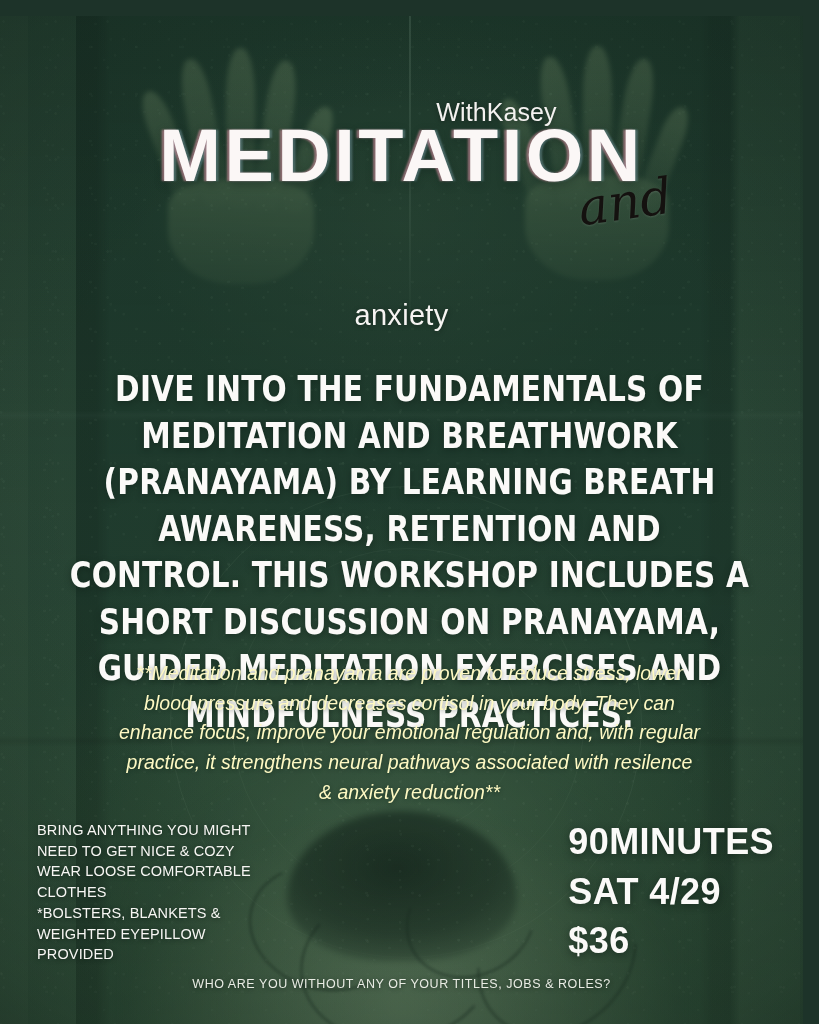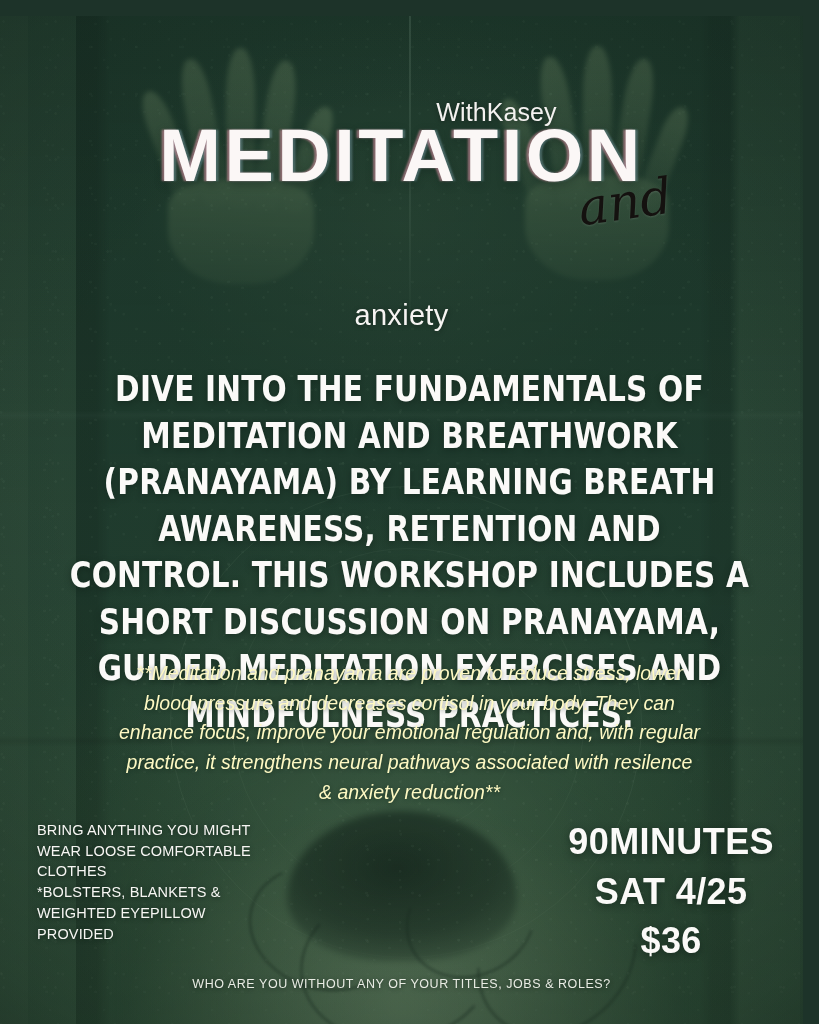--- a/index.html
+++ b/index.html
@@ -289,21 +289,21 @@
     text-transform: uppercase;
     text-shadow: 0 1px 4px rgba(10,24,18,.55);
   }
   .bring-list div { white-space: nowrap; }
 
   
   .details {
     position: absolute;
     right: 29px;
     top: 801px;
-    text-align: center;
+    text-align: left;
     font-size: 36px;
     font-weight: 700;
     line-height: 1.38;
     letter-spacing: .4px;
     color: #fbfaf8;
     text-shadow: 0 2px 7px rgba(10,24,18,.50);
   }
 
   
   .tagline {
@@ -376,29 +376,30 @@
     <div class="script-and">and</div>
 
     <div class="workshop">anxiety</div>
 
     <div class="description">Dive into the fundamentals of meditation and breathwork (pranayama) by learning breath awareness, retention and control. This workshop includes a short discussion on pranayama, guided meditation exercises and mindfulness practices.</div>
 
     <div class="note">**Meditation and pranayama are proven to reduce stress, lower blood pressure and decreases cortisol in your body. They can enhance focus, improve your emotional regulation and, with regular practice, it strengthens neural pathways associated with resilence &amp; anxiety reduction**</div>
 
     <div class="bring-list">
       <div>BRING ANYTHING YOU MIGHT</div>
+      <div>NEED TO GET NICE &amp; COZY</div>
       <div>WEAR LOOSE COMFORTABLE</div>
       <div>CLOTHES</div>
       <div>*BOLSTERS, BLANKETS &amp;</div>
       <div>WEIGHTED EYEPILLOW</div>
       <div>PROVIDED</div>
     </div>
 
     <div class="details">
       <div>90MINUTES</div>
-      <div>SAT 4/25</div>
+      <div>SAT 4/29</div>
       <div>$36</div>
     </div>
 
     <div class="tagline">WHO ARE YOU WITHOUT ANY OF YOUR TITLES, JOBS &amp; ROLES?</div>
 
   </div>
 </div>
 
 </body></html>

